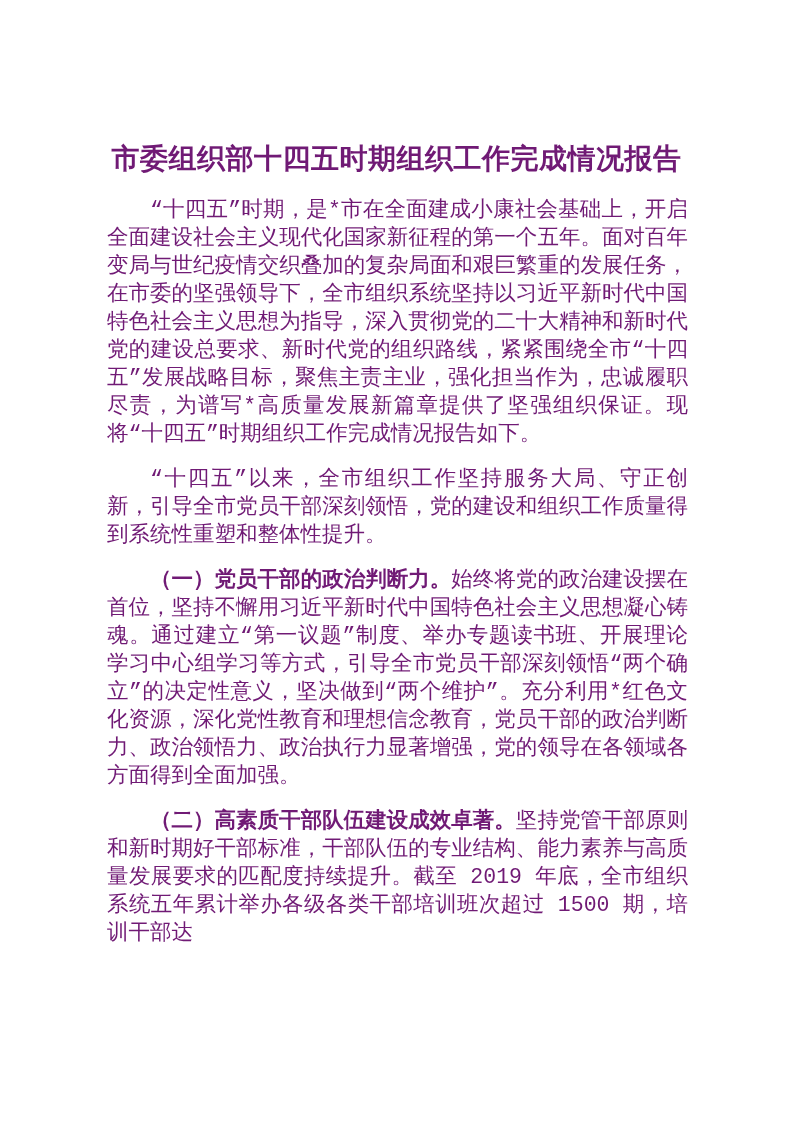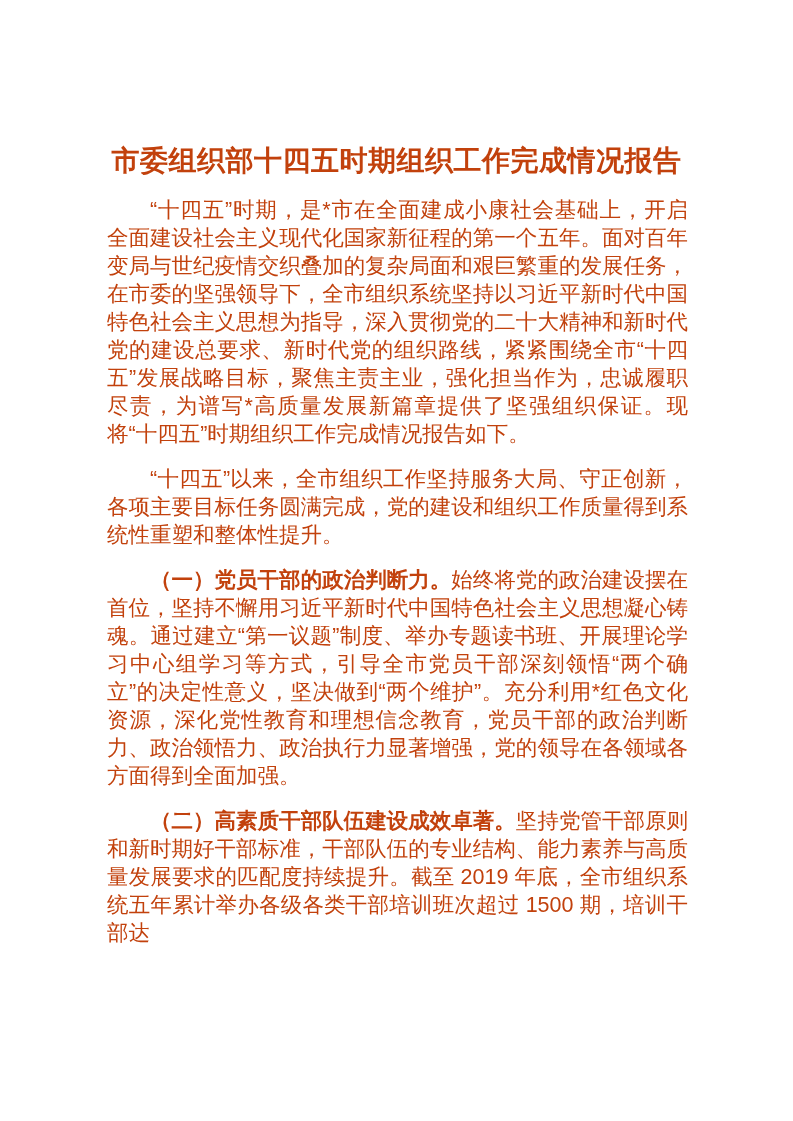--- a/index.html
+++ b/index.html
@@ -8,22 +8,22 @@
     background: #ffffff;
   }
   .page {
     position: relative;
     width: 793px;
     height: 1121px;
     box-sizing: border-box;
     background: #ffffff;
     padding: 140px 105px 0 105px;
     overflow: hidden;
-    font-family: Liberation Sans, sans-serif;
-    color: #c2410c;
+    font-family: Liberation Mono, monospace;
+    color: #701a75;
   }
   .doc-title {
     margin: 0 0 14px 0;
     font-size: 28px;
     line-height: 42px;
     font-weight: bold;
     text-align: center;
     letter-spacing: 0.5px;
     white-space: nowrap;
   }
@@ -46,19 +46,19 @@
 </head>
 <body>
 
 <div class="page">
 
   <h1 class="doc-title">市委组织部十四五时期组织工作完成情况报告</h1>
 
   <p class="para">“十四五”时期，是*市在全面建成小康社会基础上，开启全面建设社会主义现代化国家新征程的第一个五年。面对百年变局与世纪疫情交织叠加的复杂局面和艰巨繁重的发展任务，在市委的坚强领导下，全市组织系统坚持以习近平新时代中国特色社会主义思想为指导，深入贯彻党的二十大精神和新时代党的建设总要求、新时代党的组织路线，紧紧围绕全市“十四五”发展战略目标，聚焦主责主业，强化担当作为，忠诚履职尽责，为谱写*高质量发展新篇章提供了坚强组织保证。现将“十四五”时期组织工作完成情况报告如下。</p>
 
 
-  <p class="para">“十四五”以来，全市组织工作坚持服务大局、守正创新，各项主要目标任务圆满完成，党的建设和组织工作质量得到系统性重塑和整体性提升。</p>
+  <p class="para">“十四五”以来，全市组织工作坚持服务大局、守正创新，引导全市党员干部深刻领悟，党的建设和组织工作质量得到系统性重塑和整体性提升。</p>
 
   <p class="para"><span class="lead">（一）党员干部的政治判断力。</span><span>始终将党的政治建设摆在首位，坚持不懈用习近平新时代中国特色社会主义思想凝心铸魂。通过建立“第一议题”制度、举办专题读书班、开展理论学习中心组学习等方式，引导全市党员干部深刻领悟“两个确立”的决定性意义，坚决做到“两个维护”。充分利用*红色文化资源，深化党性教育和理想信念教育，党员干部的政治判断力、政治领悟力、政治执行力显著增强，党的领导在各领域各方面得到全面加强。</span></p>
 
   <p class="para"><span class="lead">（二）高素质干部队伍建设成效卓著。</span><span>坚持党管干部原则和新时期好干部标准，干部队伍的专业结构、能力素养与高质量发展要求的匹配度持续提升。截至 2019 年底，全市组织系统五年累计举办各级各类干部培训班次超过 1500 期，培训干部达</span></p>
 
 </div>
 
 </body></html>

